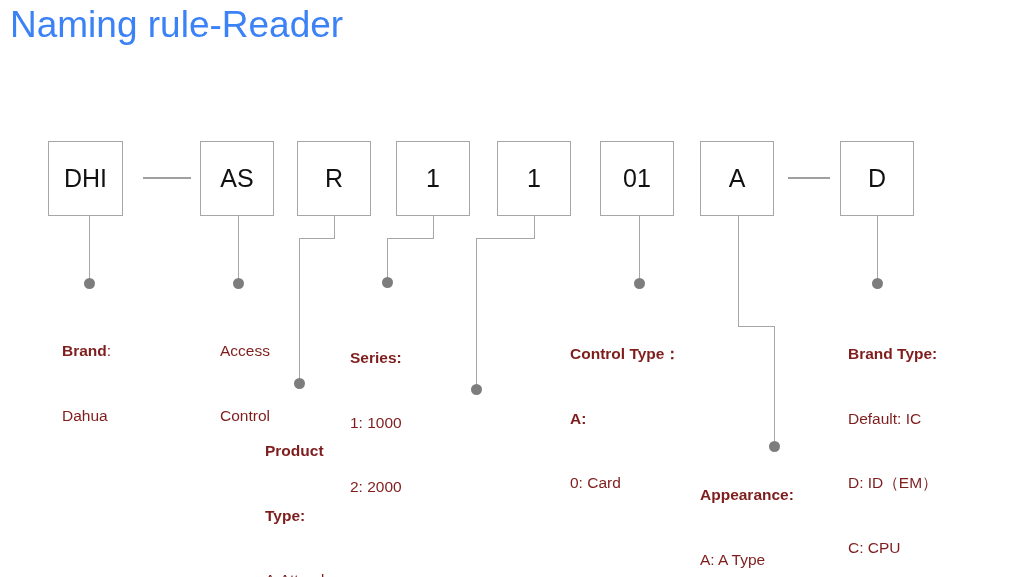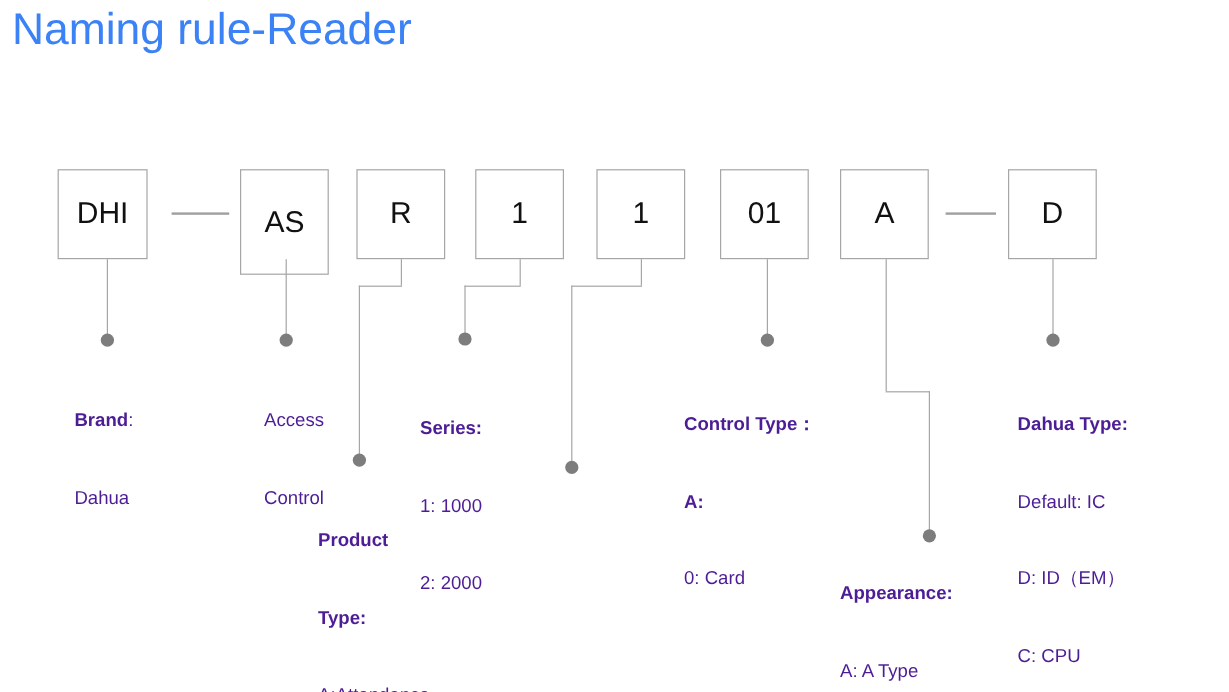--- a/index.html
+++ b/index.html
@@ -70,41 +70,41 @@
     height: 11px;
     border-radius: 50%;
     background: #7d7d7d;
   }
 
   
   .legend {
     position: absolute;
     font-size: 15.5px;
     line-height: 21.5px;
-    color: #4c1d95;
+    color: #7f1d1d;
     white-space: pre-wrap;
   }
   .legend .hd {
     font-weight: bold;
   }
   .legend .ln {
     display: block;
     white-space: nowrap;
   }
   .legend.center { text-align: right; }
 </style>
 </head>
 <body>
 
 <div id="stage">
 
   <div class="page-title">Naming rule-Reader</div>
 
   <div class="code-box" style="left:48px;  top:141px; width:75px; height:75px;">DHI</div>
-  <div class="code-box" style="left:200px; top:141px; width:74px; height:88px;">AS</div>
+  <div class="code-box" style="left:200px; top:141px; width:74px; height:75px;">AS</div>
   <div class="code-box" style="left:297px; top:141px; width:74px; height:75px;">R</div>
   <div class="code-box" style="left:396px; top:141px; width:74px; height:75px;">1</div>
   <div class="code-box" style="left:497px; top:141px; width:74px; height:75px;">1</div>
   <div class="code-box" style="left:600px; top:141px; width:74px; height:75px;">01</div>
   <div class="code-box" style="left:700px; top:141px; width:74px; height:75px;">A</div>
   <div class="code-box" style="left:840px; top:141px; width:74px; height:75px;">D</div>
 
   <div class="dash" style="left:143px; top:177px; width:48px;"></div>
   <div class="dash" style="left:788px; top:177px; width:42px;"></div>
 
@@ -187,21 +187,21 @@
 
   <div class="legend" style="left:700px; top:441px;">
     <span class="ln hd">Appearance:</span>
     <span class="ln">A: A Type</span>
     
     
     
   </div>
 
   <div class="legend" style="left:848px; top:300px;">
-    <span class="ln hd">Dahua Type:</span>
+    <span class="ln hd">Brand Type:</span>
     <span class="ln">Default: IC</span>
     <span class="ln">D: ID（EM）</span>
     <span class="ln">C: CPU</span>
     
     
     
     
     
     
   </div>

